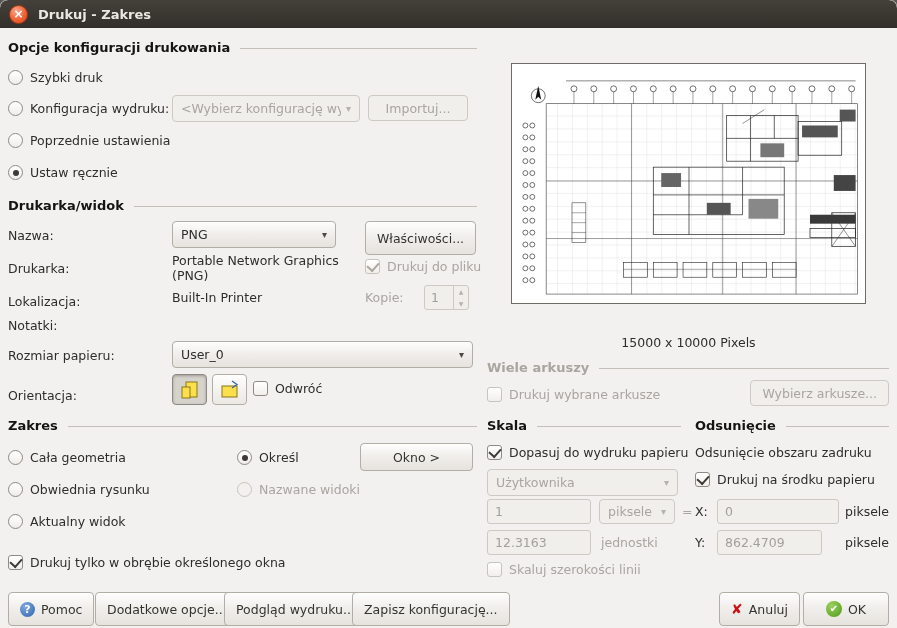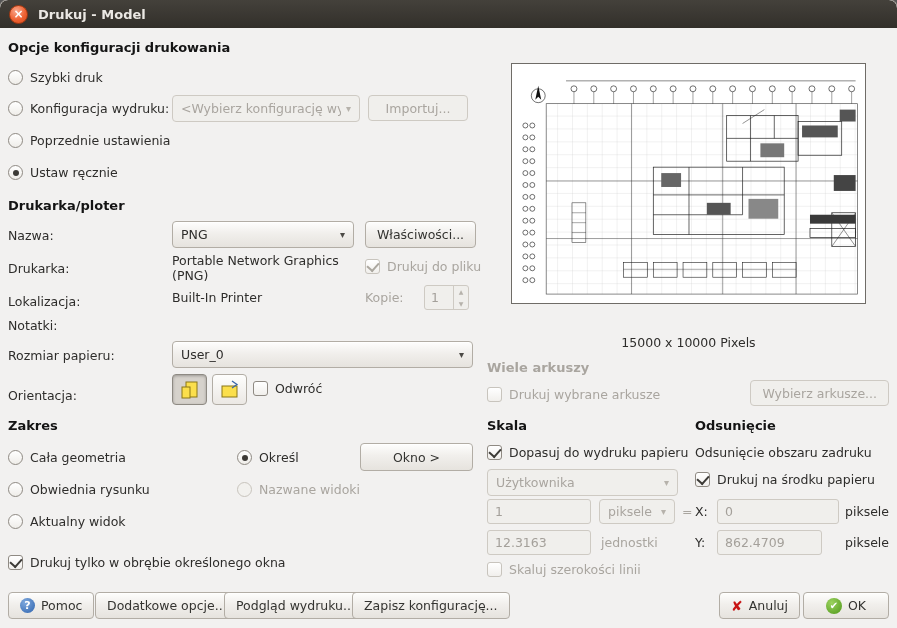--- a/index.html
+++ b/index.html
@@ -11,21 +11,21 @@
 
   
   .titlebar { left:0; top:0; width:897px; height:28px; background:linear-gradient(#44413b,#322f2a);
               display:flex; align-items:center; padding-left:9px; gap:10px; border-radius:8px 8px 0 0; }
   .close { width:19px; height:19px; border-radius:50%; flex:none;
            background:radial-gradient(circle at 38% 30%, #f9a98e, #ef6233 55%, #d64a1b);
            border:1px solid #a83a12; color:#fff; font-size:12px; line-height:16px; text-align:center; font-weight:bold; }
   .title { color:#ebe8e4; font-weight:bold; font-size:13px; }
 
   
-  .sect { display:flex; align-items:flex-start; gap:10px; font-weight:bold; font-size:13px; color:#141414; white-space:nowrap;flex-direction:column; }
+  .sect { display:flex; align-items:center; gap:10px; font-weight:bold; font-size:13px; color:#141414; white-space:nowrap; }
   .sect .rule { flex:1; height:1px; background:#c4c0b9; margin-top:2px; }
   .sect.dis { color:#a9a59f; }
 
   .lbl { white-space:nowrap; }
   .dis-t { color:#a9a59f; }
   .row { display:flex; align-items:center; gap:7px; }
 
   
   .radio { flex:none; width:15px; height:15px; border-radius:50%; border:1px solid #8f8a83;
            background:linear-gradient(#fff,#efede9); position:relative; }
@@ -35,21 +35,21 @@
 
   
   .cb { flex:none; width:15px; height:15px; border-radius:3px; border:1px solid #8f8a83;
         background:linear-gradient(#fff,#f1efec); position:relative; }
   .cb.on::after { content:""; position:absolute; left:3px; top:0; width:6px; height:9px;
                   border-right:2px solid #3c3a36; border-bottom:2px solid #3c3a36; transform:rotate(42deg); }
   .cb.dis { border-color:#c8c4bd; }
   .cb.dis.on::after { border-color:#aba79f; }
 
   
-  .btn { display:flex; align-items:center; justify-content:center; gap:6px; height:27px; padding:0 11px;
+  .btn { display:flex; align-items:center; justify-content:center; gap:6px; height:34px; padding:0 11px;
          border:1px solid #b2ada5; border-radius:4px; color:#343431; white-space:nowrap;
          background:linear-gradient(#fefefd,#f1efec 45%,#e6e3de); box-shadow:inset 0 1px 0 rgba(255,255,255,.7); }
   .btn.dis { color:#a9a59f; background:#f0efec; border-color:#cecac3; box-shadow:none; }
 
   
   .combo { display:flex; align-items:center; height:27px; padding:0 8px;
            border:1px solid #b2ada5; border-radius:4px;
            background:linear-gradient(#fefefd,#f1efec 45%,#e6e3de); box-shadow:inset 0 1px 0 rgba(255,255,255,.7); }
   .combo .txt { flex:1; overflow:hidden; white-space:nowrap; }
   .combo .arr { flex:none; margin-left:5px; font-size:10px; color:#4c4a46; }
@@ -82,21 +82,21 @@
   .ico-ok { flex:none; width:16px; height:16px; border-radius:50%; color:#fff; font-size:10px; font-weight:bold;
             line-height:16px; text-align:center; background:radial-gradient(circle at 35% 30%, #9bd25f, #4e9718); }
 </style>
 </head>
 <body>
 
 <div id="win">
 
   <div class="titlebar abs">
     <div class="close">×</div>
-    <div class="title">Drukuj - Model</div>
+    <div class="title">Drukuj - Zakres</div>
   </div>
 
   <div class="sect abs" style="left:8px;top:40px;width:469px">
     <span>Opcje konfiguracji drukowania</span>
     <span class="rule"></span>
   </div>
 
   <div class="row abs" style="left:8px;top:70px">
     <span class="radio"></span>
     <span class="lbl">Szybki druk</span>
@@ -118,26 +118,26 @@
     <span class="radio"></span>
     <span class="lbl">Poprzednie ustawienia</span>
   </div>
 
   <div class="row abs" style="left:8px;top:165px">
     <span class="radio sel"></span>
     <span class="lbl">Ustaw ręcznie</span>
   </div>
 
   <div class="sect abs" style="left:8px;top:198px;width:469px">
-    <span>Drukarka/ploter</span>
+    <span>Drukarka/widok</span>
     <span class="rule"></span>
   </div>
 
   <div class="lbl abs" style="left:8px;top:228px">Nazwa:</div>
-  <div class="combo abs" style="left:172px;top:221px;width:182px">
+  <div class="combo abs" style="left:172px;top:221px;width:164px">
     <span class="txt">PNG</span>
     <span class="arr">▾</span>
   </div>
   <div class="btn abs" style="left:365px;top:221px">
     <span>Właściwości...</span>
   </div>
 
   <div class="lbl abs" style="left:8px;top:261px">Drukarka:</div>
   <div class="abs" style="left:172px;top:253px;width:178px;line-height:15px">Portable Network Graphics (PNG)</div>
   <div class="row abs" style="left:365px;top:259px">

